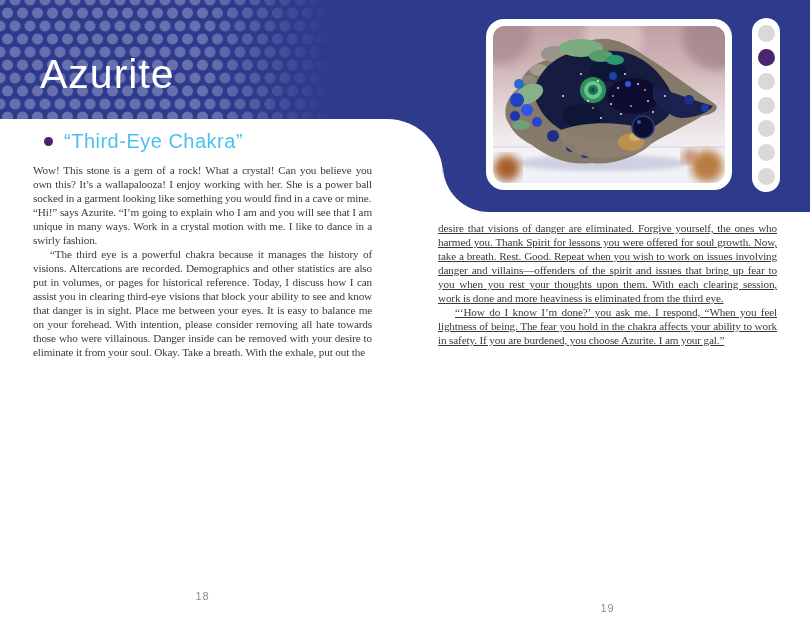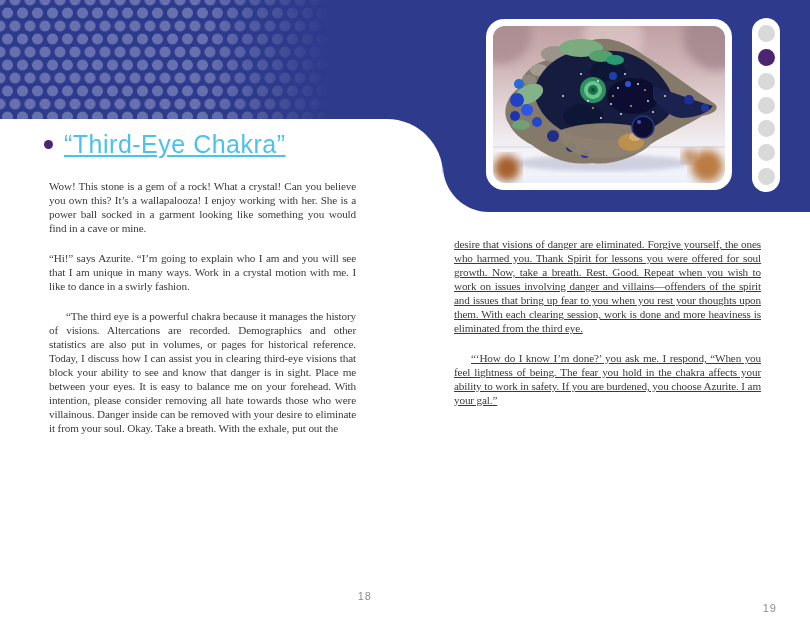--- a/index.html
+++ b/index.html
@@ -43,67 +43,68 @@
   }
   .heading-row{
     position:absolute;left:44px;top:130px;display:flex;align-items:center;z-index:5;
   }
   .bullet{
     width:9px;height:9px;border-radius:50%;background:var(--bullet-purple);
     margin-right:11px;flex:0 0 auto;
   }
   .section-heading{
     font-family:"Liberation Sans",sans-serif;font-weight:300;
-    font-size:25px;color:var(--heading-blue);letter-spacing:0.5px;text-decoration:underline;
+    font-size:20px;color:var(--heading-blue);letter-spacing:0.5px;
   }
   
   .text-col{
     position:absolute;width:339px;color:var(--body-text);
     font-size:11.2px;line-height:14px;text-align:justify;letter-spacing:-0.15px;
   }
-  .text-col p{margin:16px;}
+  .text-col p{margin:0;}
   .text-col p.indent{text-indent:17px;}
   .text-left{left:33px;top:163px;}
   .text-right{left:438px;top:221px;text-decoration:underline;}
   
   .photo-frame{
     position:absolute;left:486px;top:19px;width:246px;height:171px;
     background:#fff;border-radius:18px;padding:7px;z-index:3;
   }
   .photo-inner{width:232px;height:157px;border-radius:12px;overflow:hidden;}
   .photo-inner svg{display:block;}
   
   .chakra-bar{
     position:absolute;left:752px;top:18px;width:28px;height:174px;
     background:#fff;border-radius:14px;z-index:3;
     display:flex;flex-direction:column;align-items:center;justify-content:space-evenly;
   }
   .chakra-dot{width:17px;height:17px;border-radius:50%;flex:0 0 auto;}
   
   .pagenum{
-    position:absolute;top:590px;width:339px;text-align:right;
+    position:absolute;top:590px;width:339px;text-align:center;
     font-family:"Liberation Sans",sans-serif;font-size:11px;
     color:var(--pagenum-gray);letter-spacing:1px;
   }
   .pagenum-left{left:33px;}
   .pagenum-right{left:438px;margin-top:12px;}
 </style>
 </head>
 <body>
 
 <div class="spread">
 
   <div class="band-left">
     <div class="halftone"></div>
   </div>
 
   <div class="panel-right"></div>
 
   <div class="content-left"></div>
 
+  <h1 class="title">Azurite</h1>
 
   <div class="heading-row">
     <span class="bullet"></span>
     <span class="section-heading">“Third-Eye Chakra”</span>
   </div>
 
   <div class="text-col text-left">
     <p>Wow! This stone is a gem of a rock! What a crystal! Can you believe you own this? It’s a wallapalooza! I enjoy working with her. She is a power ball socked in a garment looking like something you would find in a cave or mine.</p>
     <p>“Hi!” says Azurite. “I’m going to explain who I am and you will see that I am unique in many ways. Work in a crystal motion with me. I like to dance in a swirly fashion.</p>
     <p class="indent">“The third eye is a powerful chakra because it manages the history of visions. Altercations are recorded. Demographics and other statistics are also put in volumes, or pages for historical reference. Today, I discuss how I can assist you in clearing third-eye visions that block your ability to see and know that danger is in sight. Place me between your eyes. It is easy to balance me on your forehead. With intention, please consider removing all hate towards those who were villainous. Danger inside can be removed with your desire to eliminate it from your soul. Okay. Take a breath. With the exhale, put out the</p>

